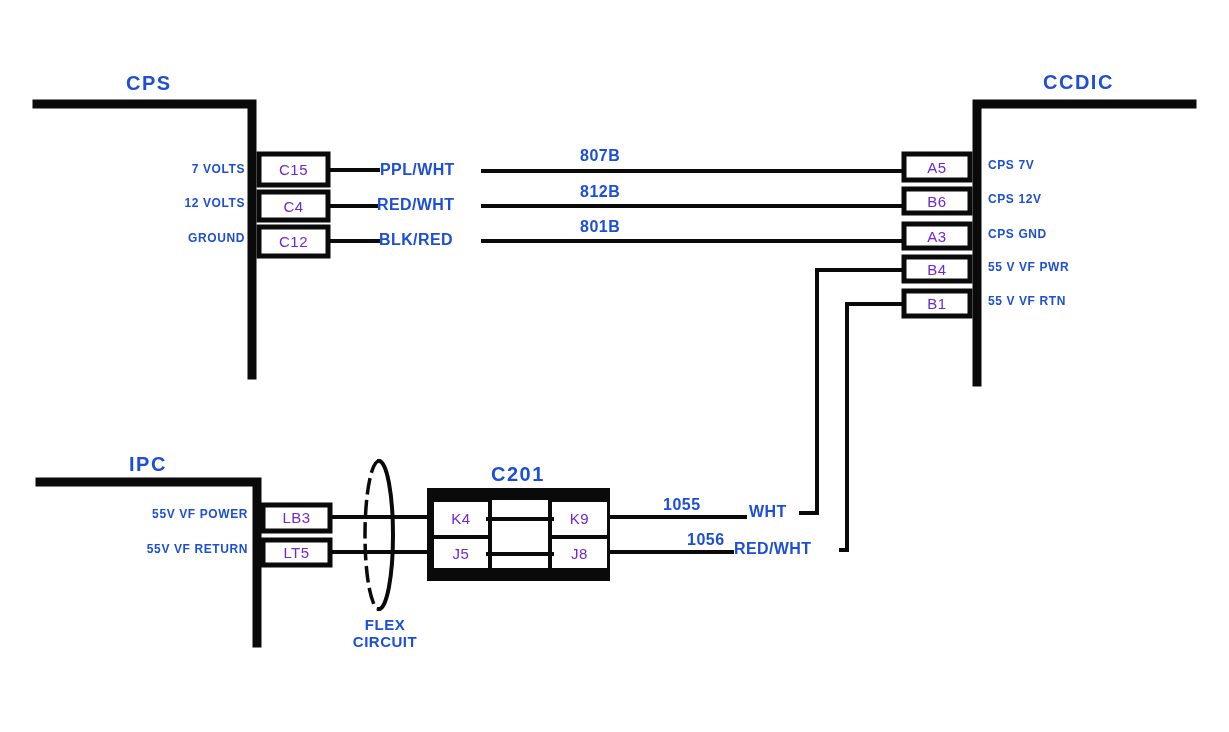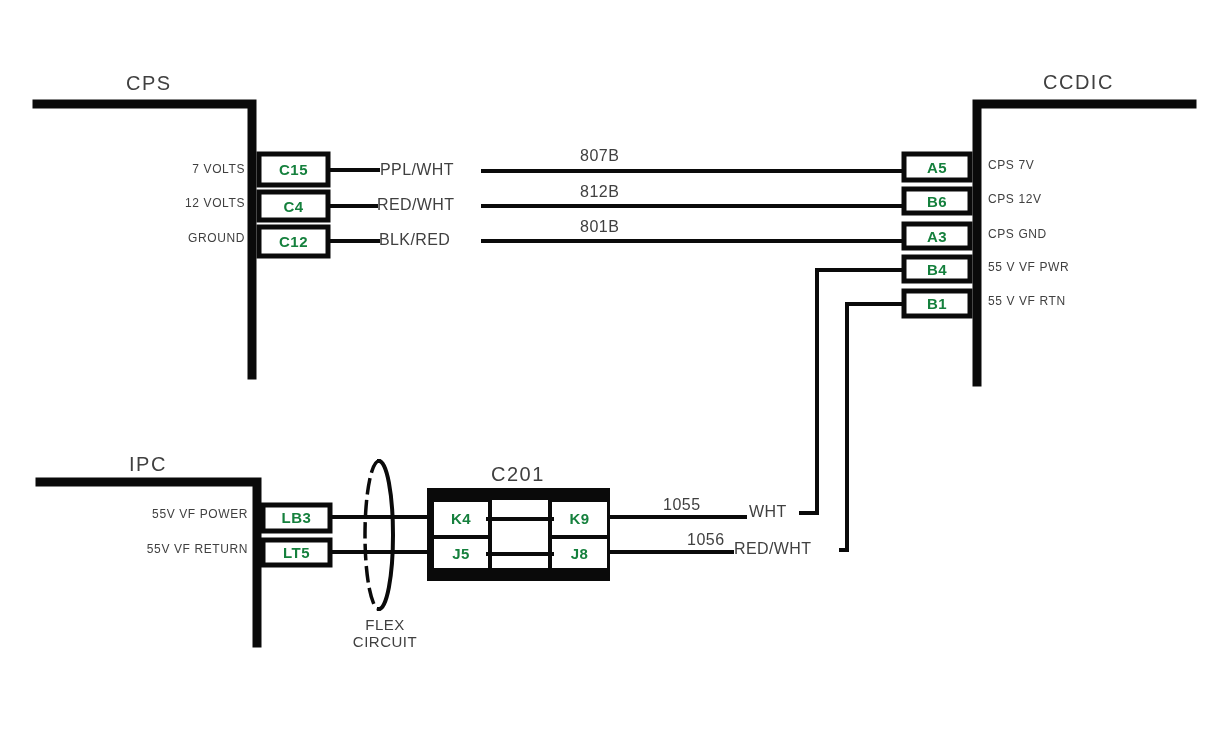--- a/index.html
+++ b/index.html
@@ -1,29 +1,29 @@
 <!DOCTYPE html>
 <html><head>
 <meta charset="utf-8">
 <style>
   html,body { margin:0; padding:0; background:#ffffff; }
   .stage {
     position:relative; width:1229px; height:732px; background:#ffffff;
     font-family:"Liberation Sans", sans-serif; color:#060606; overflow:hidden;
   }
   .stage svg { position:absolute; left:0; top:0; }
-  .lbl { position:absolute; font-weight:normal; white-space:nowrap; color:#404040; }
+  .lbl { position:absolute; font-weight:bold; white-space:nowrap; color:#1d4ed8; }
   .title { font-size:20px; letter-spacing:1.5px; }
   .side  { font-size:12px; letter-spacing:0.6px; }
   .wirelbl { font-size:16px; letter-spacing:0.4px; }
   .ckt  { font-size:16px; letter-spacing:0.5px; text-align:left; }
   .ralign { text-align:right; }
   .pin {
     position:absolute; display:flex; align-items:center; justify-content:center;
-    font-weight:bold; font-size:15px; letter-spacing:0.5px; color:#15803d;
+    font-weight:normal; font-size:15px; letter-spacing:0.5px; color:#6d28d9;
   }
   .flexlbl { font-size:15px; letter-spacing:0.5px; text-align:center; }
 </style>
 </head>
 <body>
 
 <div class="stage">
 
   <svg width="1229" height="732" viewBox="0 0 1229 732" stroke="#0a0a0a" fill="none" stroke-linecap="square" stroke-linejoin="miter">
 

